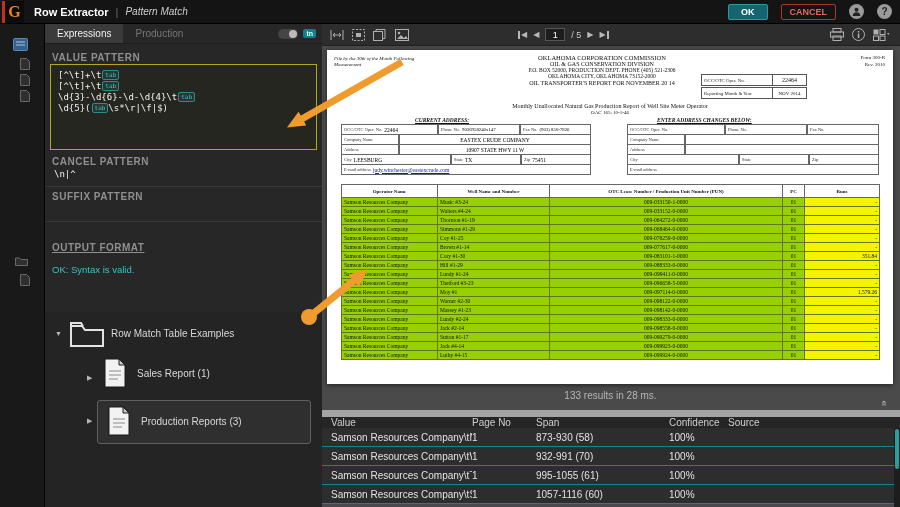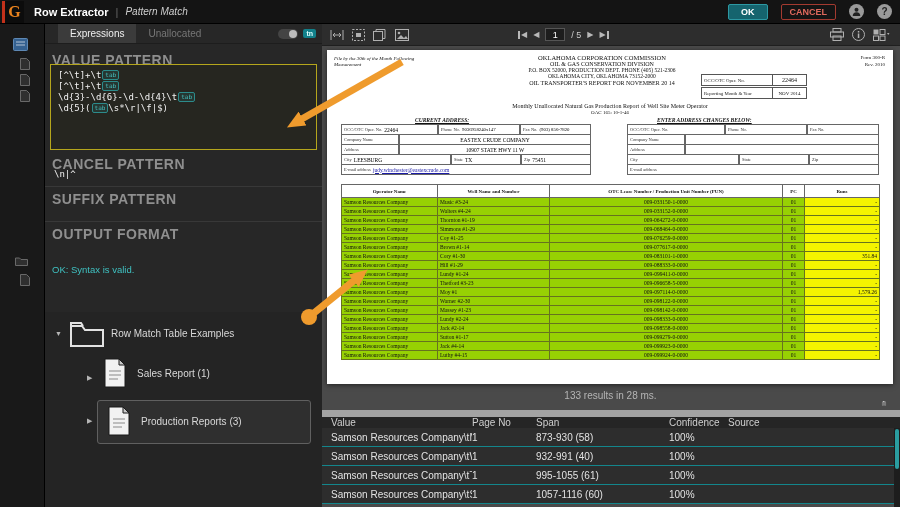--- a/index.html
+++ b/index.html
@@ -25,30 +25,30 @@
     padding:2px 8px; border-radius:2px; cursor:pointer; font-family:inherit; }
   .circle-icon { width:15px; height:15px; border-radius:50%; background:#9a9a9a; color:#222;
     display:flex; align-items:center; justify-content:center; font-size:10px; font-weight:bold; cursor:pointer; }
 
   
   .ministrip { position:absolute; top:24px; left:0; width:45px; bottom:0; background:#191919; border-right:1px solid #000; }
   .ministrip .mi { position:absolute; opacity:.85; }
 
   
   .panel { position:absolute; top:24px; left:45px; width:277px; bottom:0; background:#272727; }
-  .tabs { position:absolute; top:0; left:0; right:0; height:20px; display:flex; align-items:stretch; border-bottom:1px solid #1d1d1d;padding-left:13px; }
+  .tabs { position:absolute; top:0; left:0; right:0; height:20px; display:flex; align-items:stretch; border-bottom:1px solid #1d1d1d; }
   .tab { font-size:10px; display:flex; align-items:center; padding:0 12px; cursor:pointer; }
   .tab.active { background:#3b3b3b; color:#efefef; }
   .tab.inactive { color:#777; }
   .tabs-right { margin-left:auto; display:flex; align-items:center; gap:5px; padding-right:6px; }
   .toggle { width:20px; height:10px; border-radius:5px; background:#444; position:relative; cursor:pointer; }
   .toggle::after { content:""; position:absolute; right:1px; top:1px; width:8px; height:8px; border-radius:50%; background:#bbb; }
   .badge { background:#12808a; color:#dff; font-size:7px; font-weight:bold; padding:1px 3px; border-radius:2px; }
 
-  .sec-label { position:absolute; left:7px; color:#8f8f8f; font-size:14px; font-weight:bold; letter-spacing:.5px; }
+  .sec-label { position:absolute; left:7px; color:#8f8f8f; font-size:10px; font-weight:bold; letter-spacing:.5px; }
   .pattern-box { position:absolute; left:5px; width:267px; border:1px solid #b5a61c; background:#262620;
     font-family:"DejaVu Sans Mono", monospace; font-size:9px; color:#f2f2f2; padding:5px 7px; line-height:11px; }
   .chip { display:inline-block; font-size:6px; line-height:8px; color:#45bcbc; border:1px solid #2c8b8b;
     border-radius:2px; padding:0 2px; background:rgba(40,130,130,.18); vertical-align:1px; margin-left:1px; }
   .mono-val { font-family:"DejaVu Sans Mono", monospace; font-size:9px; color:#f2f2f2; position:absolute; left:9px; }
   .divider { position:absolute; left:0; right:0; height:1px; background:#383838; }
   .syntax-ok { position:absolute; left:7px; color:#3fc1c1; font-size:9.5px; }
 
   .testbatch-bar { position:absolute; left:0; right:0; height:19px; background:#303030;
     border-top:1px solid #1b1b1b; border-bottom:1px solid #1b1b1b; display:flex; align-items:center; }
@@ -172,21 +172,21 @@
         <path d="M0.5 2 h4 l1.5 1.5 h6.5 v6 h-12 z" fill="#333" stroke="#777"></path>
       </svg>
     <svg class="mi ic" style="left:20px; top:250px;" width="10" height="12" viewBox="0 0 10 12">
         <path d="M0.5 0.5 h6 l3 3 v8 h-9 z" fill="#333" stroke="#777"></path>
       </svg>
   </div>
 
   <section class="panel">
     <div class="tabs">
       <div class="tab active">Expressions</div>
-      <div class="tab inactive">Unallocated</div>
+      <div class="tab inactive">Production</div>
       <div class="tabs-right">
         <div class="toggle"></div>
         <div class="badge">tn</div>
       </div>
     </div>
 
     <div class="sec-label" style="top:28px;">VALUE PATTERN</div>
 
     <div class="pattern-box" style="top:40px; height:86px;">
 
@@ -199,21 +199,21 @@
         <div><span>\d{5}(</span><span class="chip">tab</span><span>\s*\r|\f|$)</span></div>
       </div>
 
     <div class="sec-label" style="top:132px;">CANCEL PATTERN</div>
     <div class="mono-val" style="top:145px;">\n|^</div>
 
     <div class="divider" style="top:162px;"></div>
     <div class="sec-label" style="top:167px;">SUFFIX PATTERN</div>
 
     <div class="divider" style="top:197px;"></div>
-    <div class="sec-label" style="top:202px;">OUTPUT FORMAT</div>
+    <div class="sec-label" style="top:218px;text-decoration:underline;">OUTPUT FORMAT</div>
 
     <div class="syntax-ok" style="top:240px;">OK: Syntax is valid.</div>
 
 
     <div class="tree" style="top:288px;">
 
       <div class="tw" style="left:10px; top:18px;">▼</div>
       <svg class="ic" style="position:absolute; left:24px; top:8px;" width="36" height="28" viewBox="0 0 36 28">
           <path d="M2 6 h11 l3 4 h18 v16 h-32 z" fill="none" stroke="#e2e2e2" stroke-width="2"></path>
           <path d="M2 6 v-3 h10 l2 3" fill="none" stroke="#e2e2e2" stroke-width="2"></path>
@@ -607,21 +607,21 @@
             <div class="col-value">Samson Resources Company\tMusic #3-24...</div>
             <div class="col-page">1</div>
             <div class="col-span">873-930 (58)</div>
             <div class="col-conf">100%</div>
             <div class="col-src"></div>
           </div>
 
           <div class="rrow">
             <div class="col-value">Samson Resources Company\tWalters #4-...</div>
             <div class="col-page">1</div>
-            <div class="col-span">932-991 (40)</div>
+            <div class="col-span">932-991 (70)</div>
             <div class="col-conf">100%</div>
             <div class="col-src"></div>
           </div>
 
           <div class="rrow">
             <div class="col-value">Samson Resources Company\tThornton #...</div>
             <div class="col-page">1</div>
             <div class="col-span">995-1055 (61)</div>
             <div class="col-conf">100%</div>
             <div class="col-src"></div>

